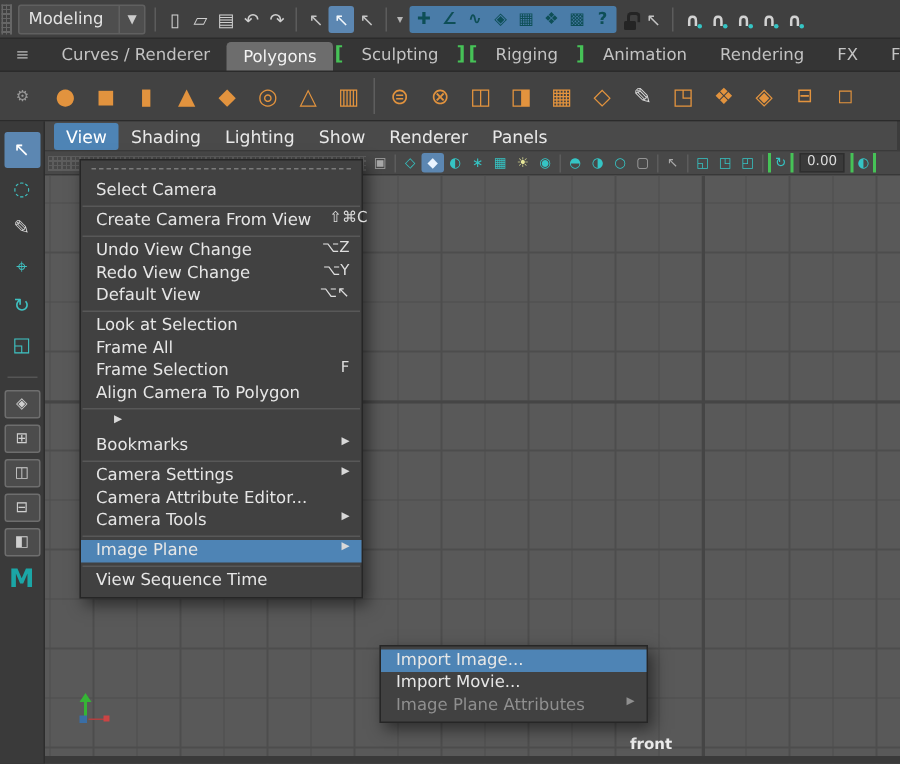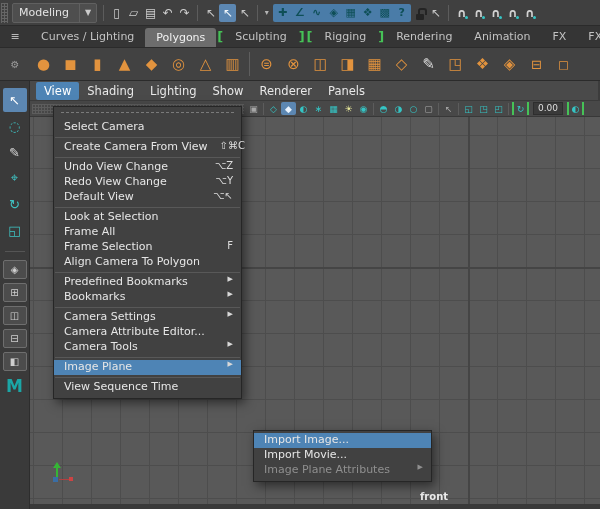--- a/index.html
+++ b/index.html
@@ -163,30 +163,30 @@
           <span class="ticon magnet">∩</span>
           <span class="ticon magnet">∩</span>
           <span class="ticon magnet">∩</span>
         </span>
       </span>
   </div>
 
   <div id="shelf-tabs">
     <div class="leftbox">≡</div>
     <span id="shelf-tab-items" style="display:flex;align-items:stretch;">
-        <span class="tab">Curves / Lighting</span>
+        <span class="tab">Curves / Renderer</span>
         <span class="tab active">Polygons</span>
         <span class="bracket">[</span>
         <span class="tab">Sculpting</span>
         <span class="bracket">]</span>
         <span class="bracket">[</span>
         <span class="tab">Rigging</span>
         <span class="bracket">]</span>
+        <span class="tab">Animation</span>
         <span class="tab">Rendering</span>
-        <span class="tab">Animation</span>
         <span class="tab">FX</span>
         <span class="tab">FX Caching</span>
       </span>
   </div>
 
   <div id="shelf-row">
     <div class="leftbox">⚙</div>
     <span id="shelf-icon-items" style="display:flex;align-items:center;">
         <span class="shicon ">●</span>
         <span class="shicon ">◼</span>
@@ -311,21 +311,20 @@
       </div>
       <div class="mi">
         <span>Frame Selection</span>
         <span class="sc">F</span>
       </div>
       <div class="mi">
         <span>Align Camera To Polygon</span>
       </div>
       <div class="msep"></div>
       <div class="mi">
-        <span>Predefined Bookmarks</span>
         <span class="arrow">▶</span>
       </div>
       <div class="mi">
         <span>Bookmarks</span>
         <span class="arrow">▶</span>
       </div>
       <div class="msep"></div>
       <div class="mi">
         <span>Camera Settings</span>
         <span class="arrow">▶</span>

